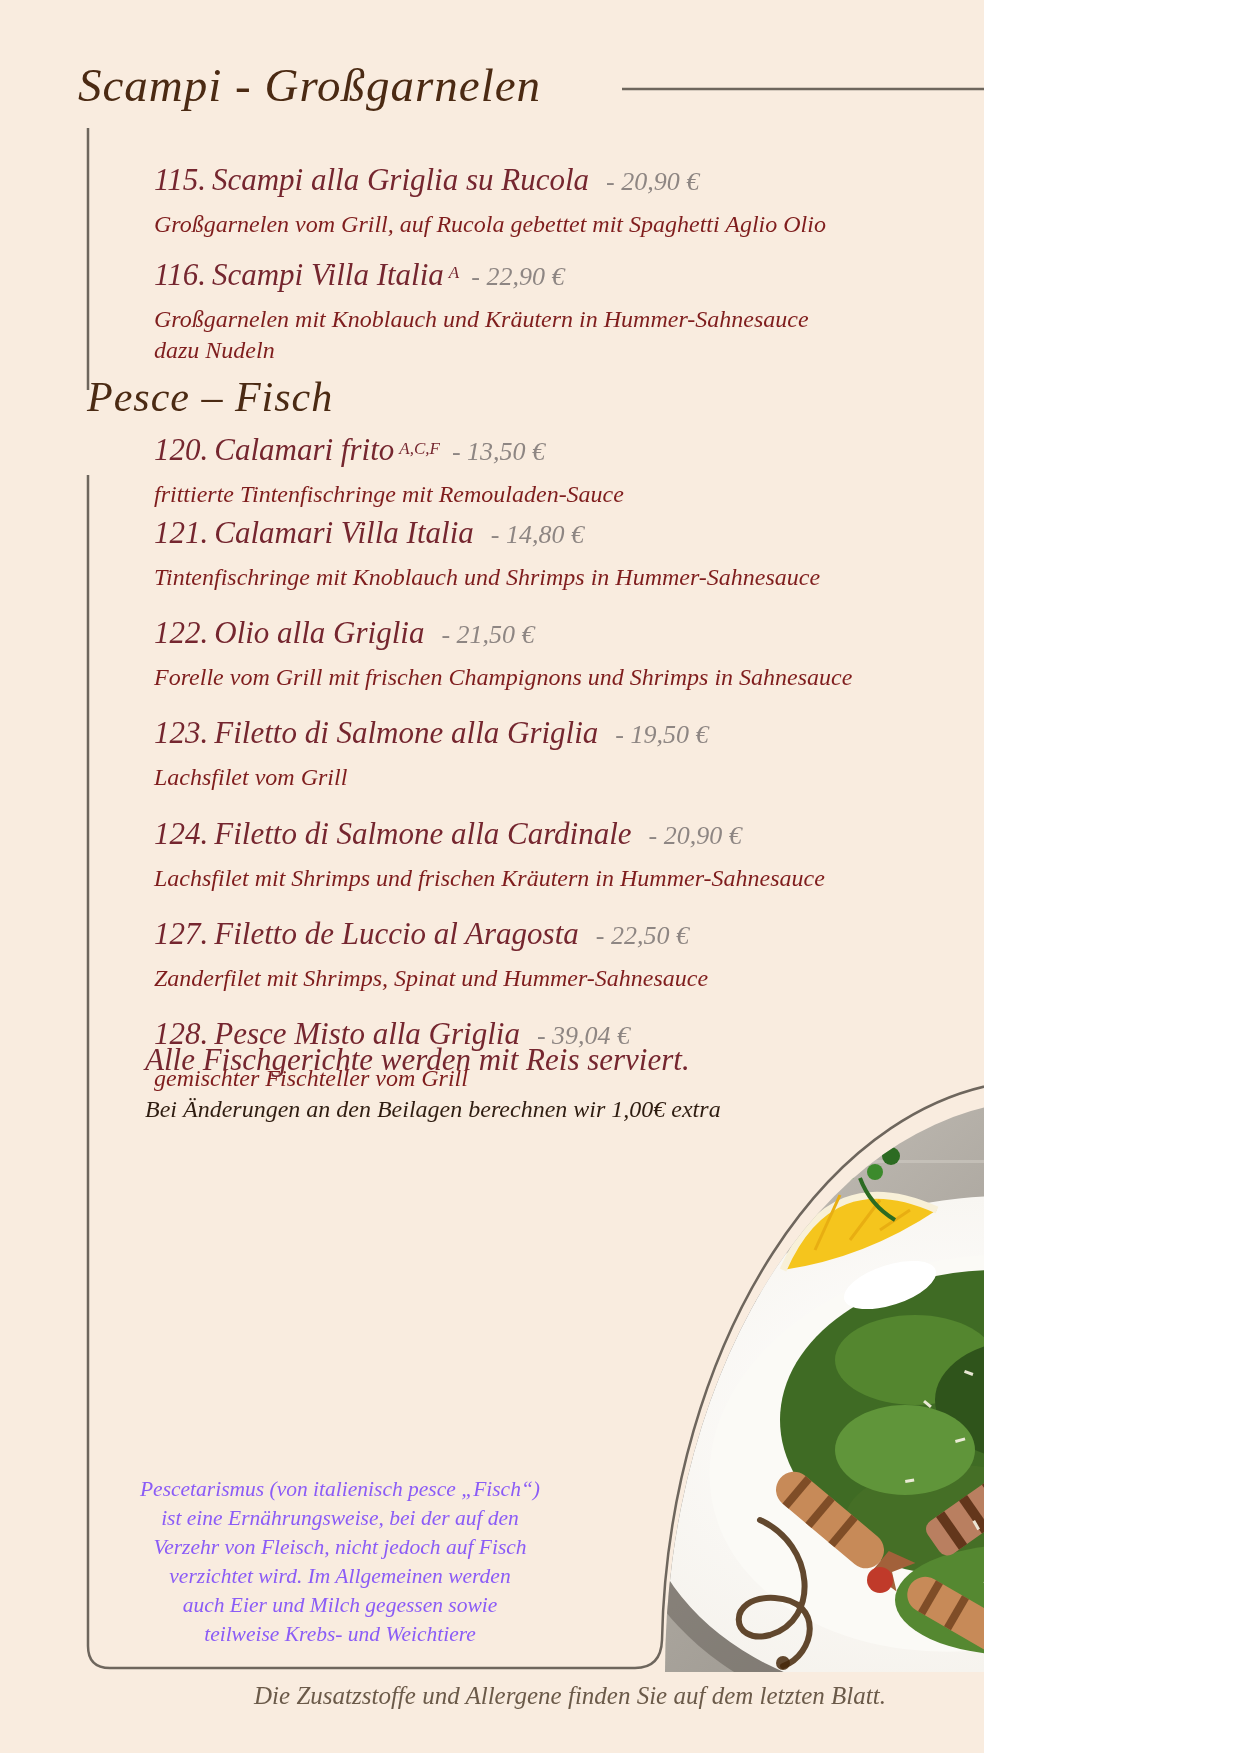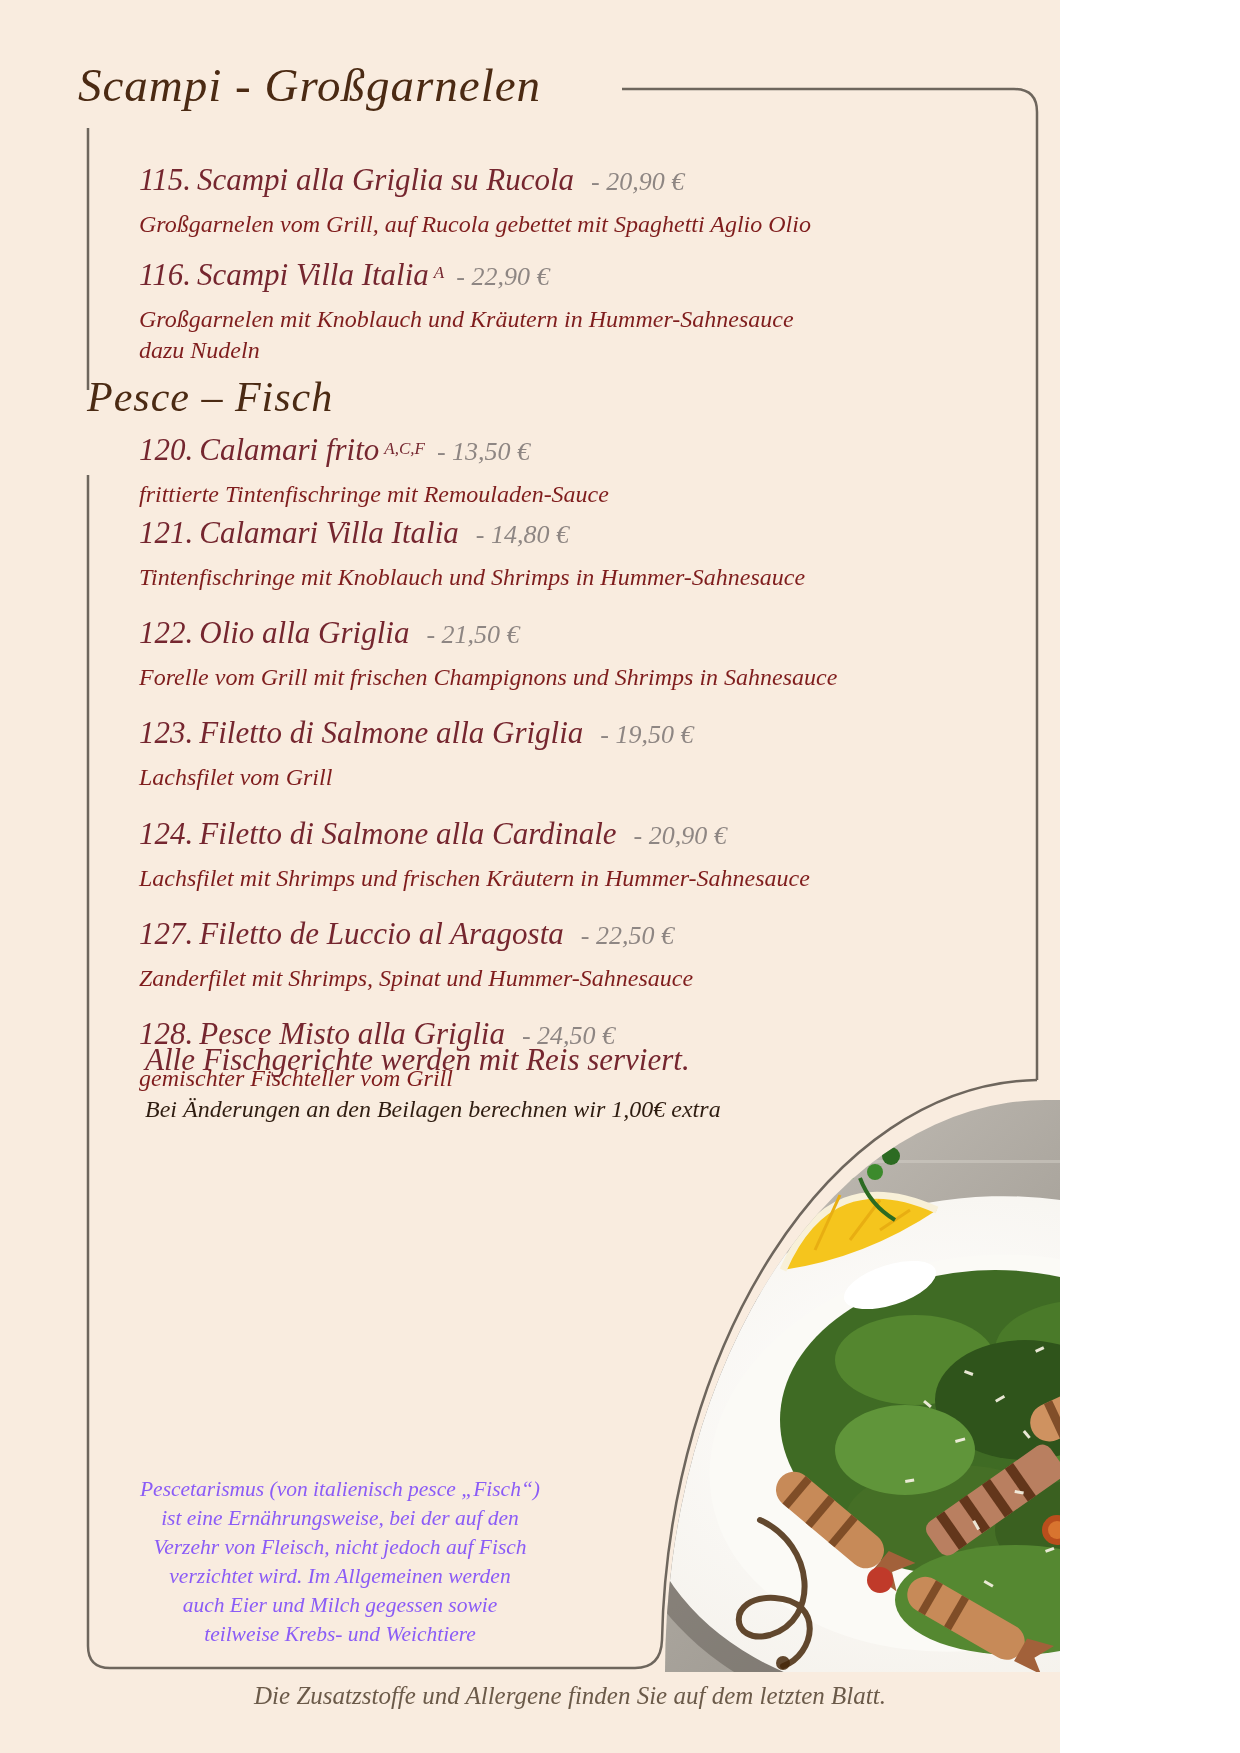--- a/index.html
+++ b/index.html
@@ -1,34 +1,34 @@
 <!DOCTYPE html>
 <html><head>
 <meta charset="utf-8">
 <style>
   html,body{margin:0;padding:0;}
   .page{
     position:relative;
-    width:1060px;
+    width:984px;
     height:1753px;
     background:#f9ecdf;
     overflow:hidden;
     font-family:"Liberation Serif", serif;
     font-style:italic;
   }
   .frame{position:absolute;left:0;top:0;width:1240px;height:1753px;pointer-events:none;}
   .section-title-1{
     position:absolute;left:78px;top:58px;margin:0;
     font-size:47px;font-weight:normal;color:#4b2a13;letter-spacing:1px;
   }
   .section-title-2{
     position:absolute;left:75px;top:361px;margin:12px;
     font-size:42px;font-weight:normal;color:#4b2a13;letter-spacing:1px;
   }
-  .items{position:absolute;left:139px;width:800px;}
+  .items{position:absolute;left:154px;width:800px;}
   .sec1{top:158px;}
   .sec2{top:428px;}
   .menu-item{margin-bottom:18px;}
   .item-head{line-height:42px;white-space:nowrap;}
   .item-title{font-size:31px;color:#75262f;}
   .item-no{margin-right:6px;}
   .item-sup{font-size:17px;color:#75262f;vertical-align:super;margin-left:5px;}
   .item-price{font-size:26px;color:#8e8683;margin-left:12px;}
   .item-desc{font-size:24px;color:#7f1d1d;line-height:31px;margin-top:3px;}
   .mb-sm{margin-bottom:12px;}
@@ -140,21 +140,21 @@
       <div class="item-head">
         <span class="item-title"><span class="item-no">127.</span><span>Filetto de Luccio al Aragosta</span></span><sup class="item-sup"></sup><span class="item-price">- 22,50 €</span>
       </div>
       <div class="item-desc">
         <div>Zanderfilet mit Shrimps, Spinat und Hummer-Sahnesauce</div>
       </div>
     </div>
 
     <div class="menu-item">
       <div class="item-head">
-        <span class="item-title"><span class="item-no">128.</span><span>Pesce Misto alla Griglia</span></span><sup class="item-sup"></sup><span class="item-price">- 24,50 €</span>
+        <span class="item-title"><span class="item-no">128.</span><span>Pesce Misto alla Griglia</span></span><sup class="item-sup"></sup><span class="item-price">- 39,04 €</span>
       </div>
       <div class="item-desc">
         <div>gemischter Fischteller vom Grill</div>
       </div>
     </div>
 
   </div>
 
   <div class="notes">
     <div class="note-main">Alle Fischgerichte werden mit Reis serviert.</div>

